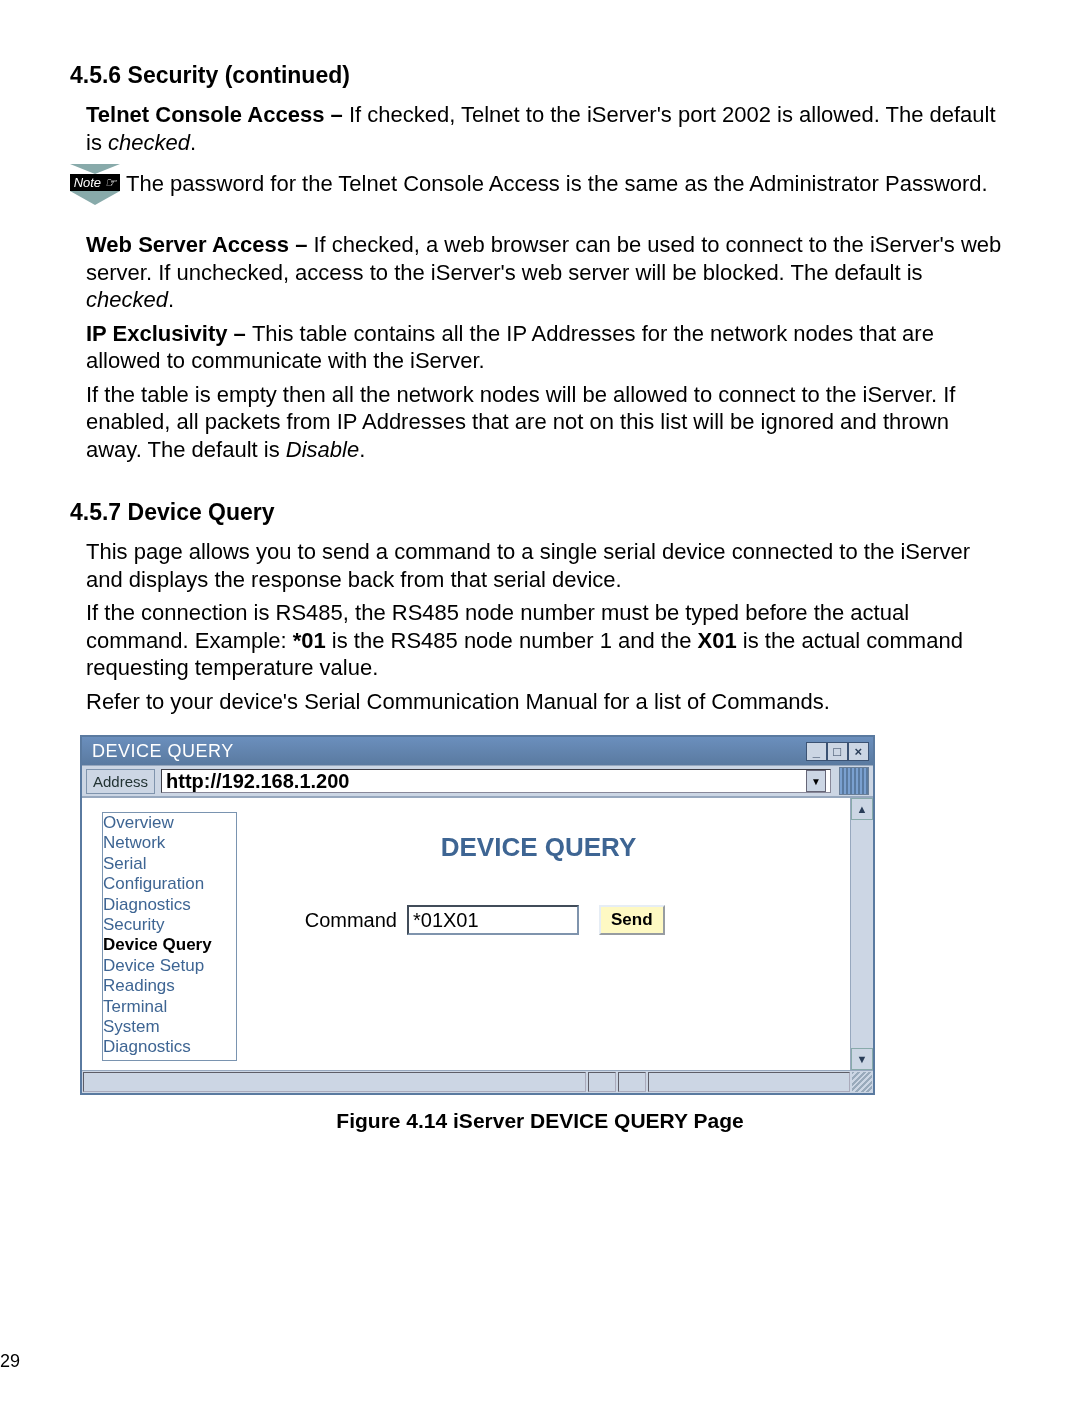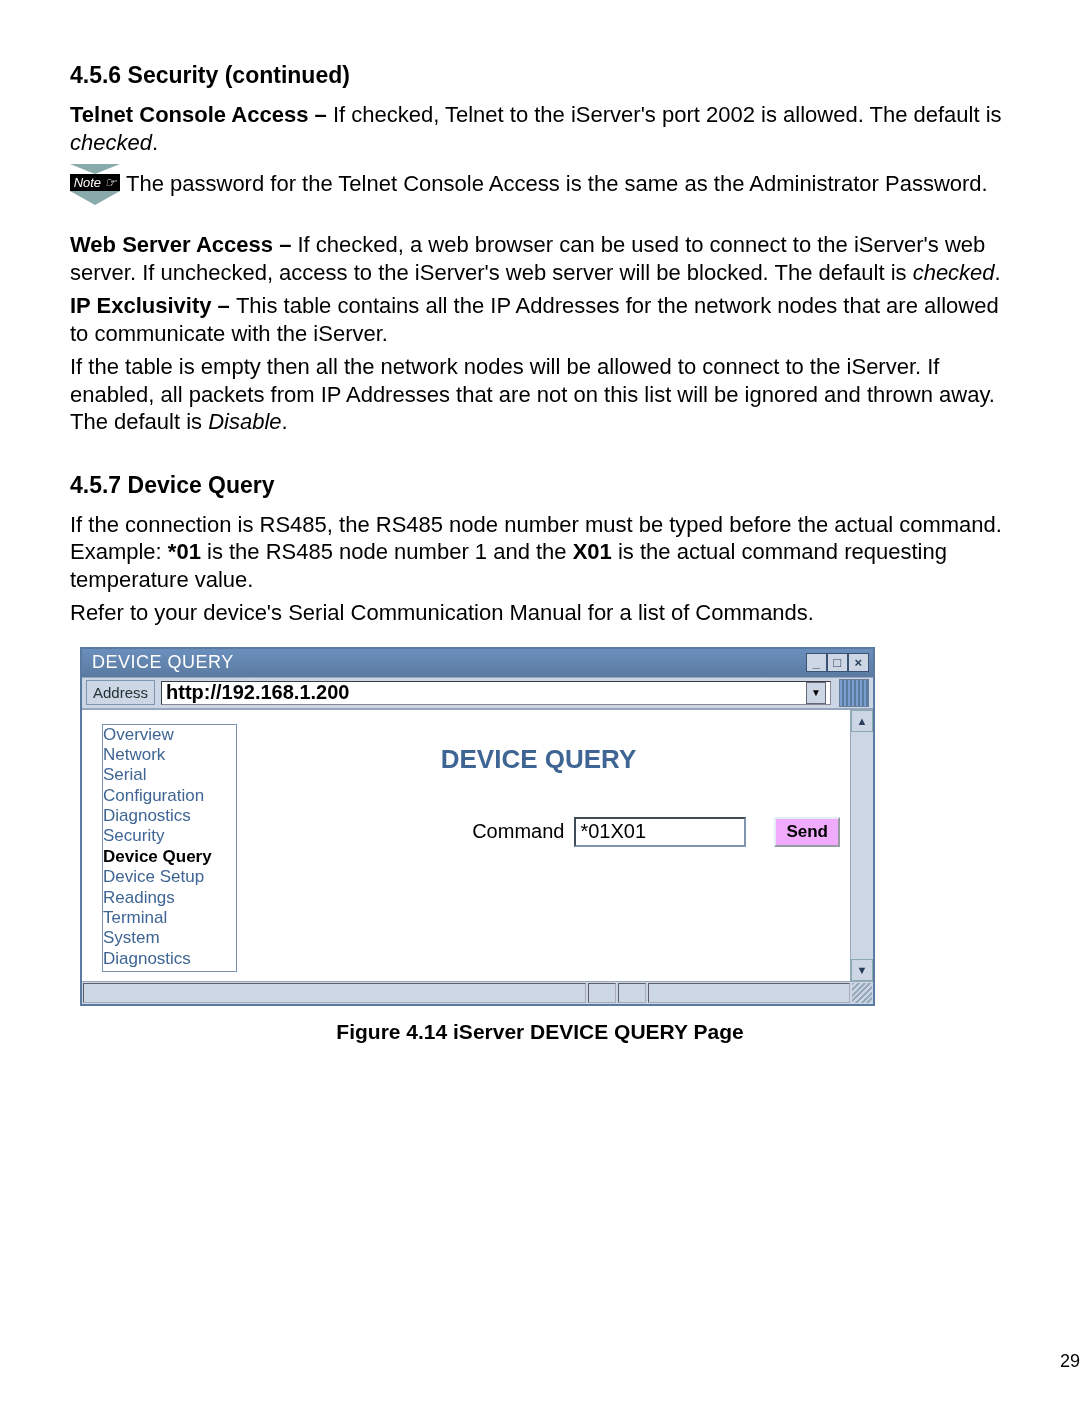--- a/index.html
+++ b/index.html
@@ -17,21 +17,21 @@
     position: relative;
   }
   .h-sec {
     font-weight: bold;
     font-size: 23px;
     margin: 0 0 12px 0;
   }
   .para {
     font-size: 22px;
     line-height: 1.25;
-    margin: 0 0 6px 0;
+    margin: 0 0 6px 16px;
   }
   .bold { font-weight: bold; }
   .ital { font-style: italic; }
   .note-block {
     display: flex;
     align-items: center;
     margin: 4px 0 26px 0;
   }
   .note-icon {
     width: 50px;
@@ -178,40 +178,39 @@
     font-weight: bold;
     font-size: 26px;
     text-align: center;
     margin: 6px 40px 42px 0;
   }
   .form-row {
     display: flex;
     align-items: center;
     margin-bottom: 10px;
     font-size: 20px;
-    justify-content: flex-end;
   }
   .form-row .lbl {
     width: 120px;
     text-align: right;
     padding-right: 10px;
   }
   .txtbox {
     border: 2px inset #7f94ad;
     background: #fff;
     height: 26px;
     width: 160px;
     padding: 0 4px;
     display: flex;
     align-items: center;
     font-size: 20px;
   }
   .send-btn {
-    margin-left: 28px;
-    background: #f0abfc;
+    margin-left: 20px;
+    background: #fef9c3;
     border: 2px outset #e6edf5;
     font-weight: bold;
     font-size: 17px;
     padding: 3px 10px;
   }
   .vscroll {
     width: 22px;
     background: #ccd6e4;
     border-left: 1px solid #97a8be;
     display: flex;
@@ -246,22 +245,22 @@
 
   .fig-caption {
     font-weight: bold;
     font-size: 21px;
     text-align: center;
     margin: 14px 0 0 0;
   }
   .page-num {
     position: absolute;
     bottom: 40px;
-    left: 11px; right: 0;
-    text-align: right;
+    left: 0; right: 0;
+    text-align: left;
     font-size: 18px;
   }
 </style>
 </head>
 <body>
 
 <div class="page">
 
   <p class="h-sec">4.5.6  Security (continued)</p>
 
@@ -287,20 +286,21 @@
   </p>
 
   <p class="para">
     <span>If the table is empty then all the network nodes will be allowed to connect to the iServer. If enabled, all packets from IP Addresses that are not on this list will be ignored and thrown away. The default is </span><span class="ital">Disable</span><span>.</span>
   </p>
 
   <div class="gap2"></div>
 
   <p class="h-sec">4.5.7  Device Query</p>
 
+  <p class="para">This page allows you to send a command to a single serial device connected to the iServer and displays the response back from that serial device.</p>
 
   <p class="para">
     <span>If the connection is RS485, the RS485 node number must be typed before the actual command. Example: </span><span class="bold">*01</span><span> is the RS485 node number 1 and the </span><span class="bold">X01</span><span> is the actual command requesting temperature value.</span>
   </p>
 
   <p class="para">Refer to your device's Serial Communication Manual for a list of Commands.</p>
 
   <div class="browser">
     <div class="titlebar">
       <span>DEVICE QUERY</span>

